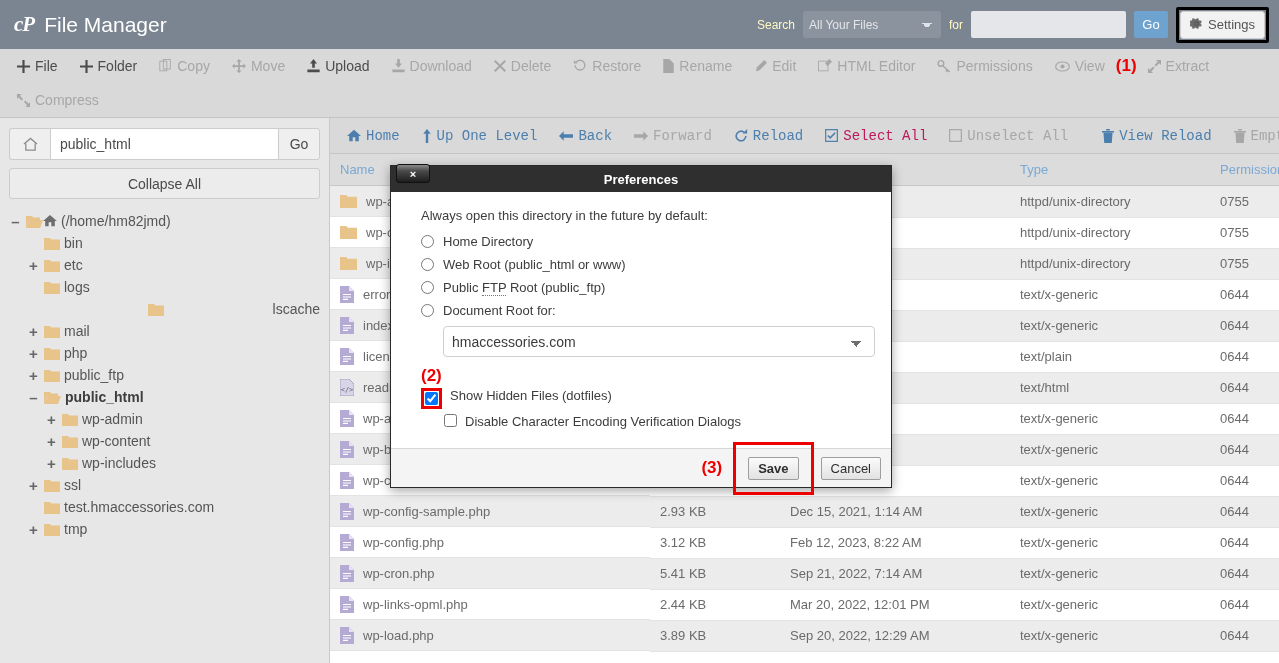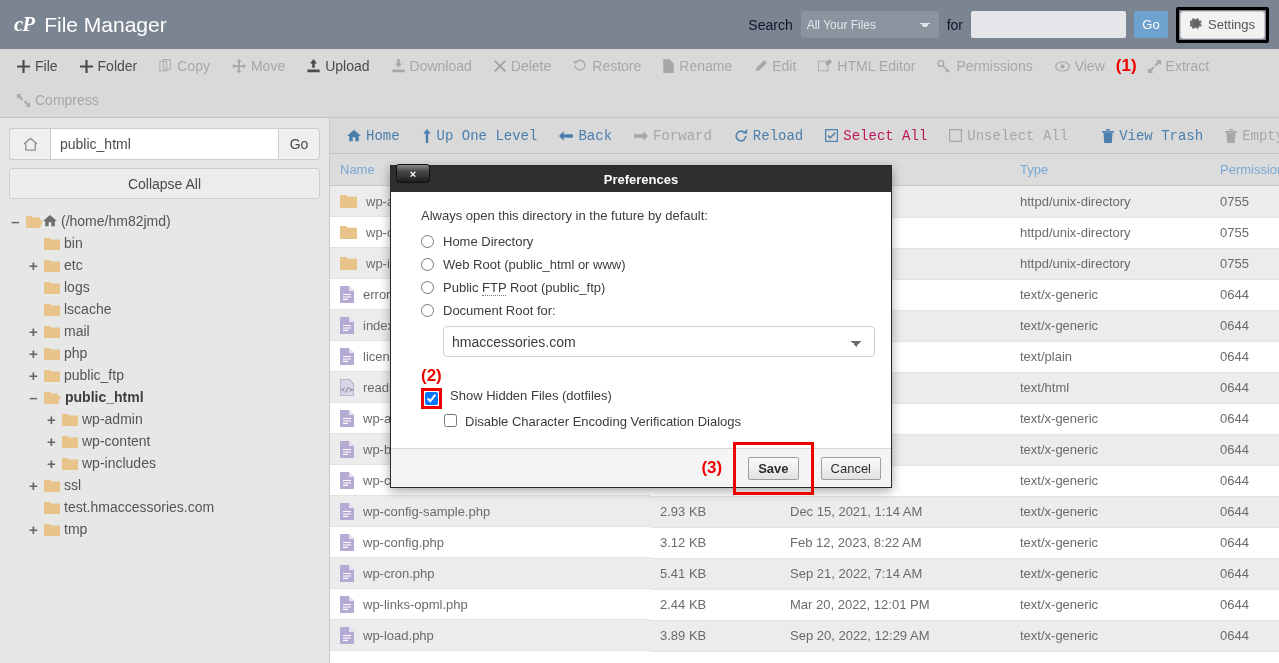--- a/index.html
+++ b/index.html
@@ -46,22 +46,22 @@
     font-size: 21px;
     font-weight: normal;
   }
   .header-right {
     margin-left: auto;
     display: flex;
     align-items: center;
     gap: 8px;
   }
   .search-label {
-    color: #0f172a;
-    font-size: 14px;
+    color: #fef9c3;
+    font-size: 12px;
   }
   .search-select {
     width: 138px;
     height: 27px;
     background: #8b939e;
     border: none;
     border-radius: 3px;
     color: #e4e6ea;
     font-size: 12px;
     font-family: "Liberation Sans", sans-serif;
@@ -631,21 +631,21 @@
         </div>
         <div class="tree-node" style="padding-left: 18px;">
           <span class="tw"></span>
           <span class="folder">
             <svg width="16" height="13" viewBox="0 0 16 13">
               <path fill="#e8c48a" d="M0 1h6l1.4 1.6H16V13H0z"></path>
             </svg>
           </span>
           <span class="tree-label">logs</span>
         </div>
-        <div class="tree-node" style="padding-left: 18px;">
+        <div class="tree-node" style="padding-left: 18px; justify-content: space-between;">
           <span class="tw"></span>
           <span class="folder">
             <svg width="16" height="13" viewBox="0 0 16 13">
               <path fill="#e8c48a" d="M0 1h6l1.4 1.6H16V13H0z"></path>
             </svg>
           </span>
           <span class="tree-label">lscache</span>
         </div>
         <div class="tree-node" style="padding-left: 18px;">
           <span class="tw">+</span>
@@ -803,21 +803,21 @@
             </span>
           <span>Unselect All</span>
         </div>
         <div style="width:1px;height:24px;background:#c0c0c0;margin:0 6px;"></div>
         <div class="tb-item" style="color:#4c7fae;">
           <span class="ic">
               <svg width="12" height="14" viewBox="0 0 13 15">
                 <path fill="#4c7fae" d="M0 2h13v1.6H0zM4.5 0h4v1.6h-4zM1.6 4h9.8l-.8 11H2.4z"></path>
               </svg>
             </span>
-          <span>View Trash</span>
+          <span>View Reload</span>
         </div>
         <div class="tb-item disabled">
           <span class="ic">
               <svg width="12" height="14" viewBox="0 0 13 15">
                 <path fill="#a7a7a7" d="M0 2h13v1.6H0zM4.5 0h4v1.6h-4zM1.6 4h9.8l-.8 11H2.4z"></path>
               </svg>
             </span>
           <span>Empty Trash</span>
         </div>
       </div>

